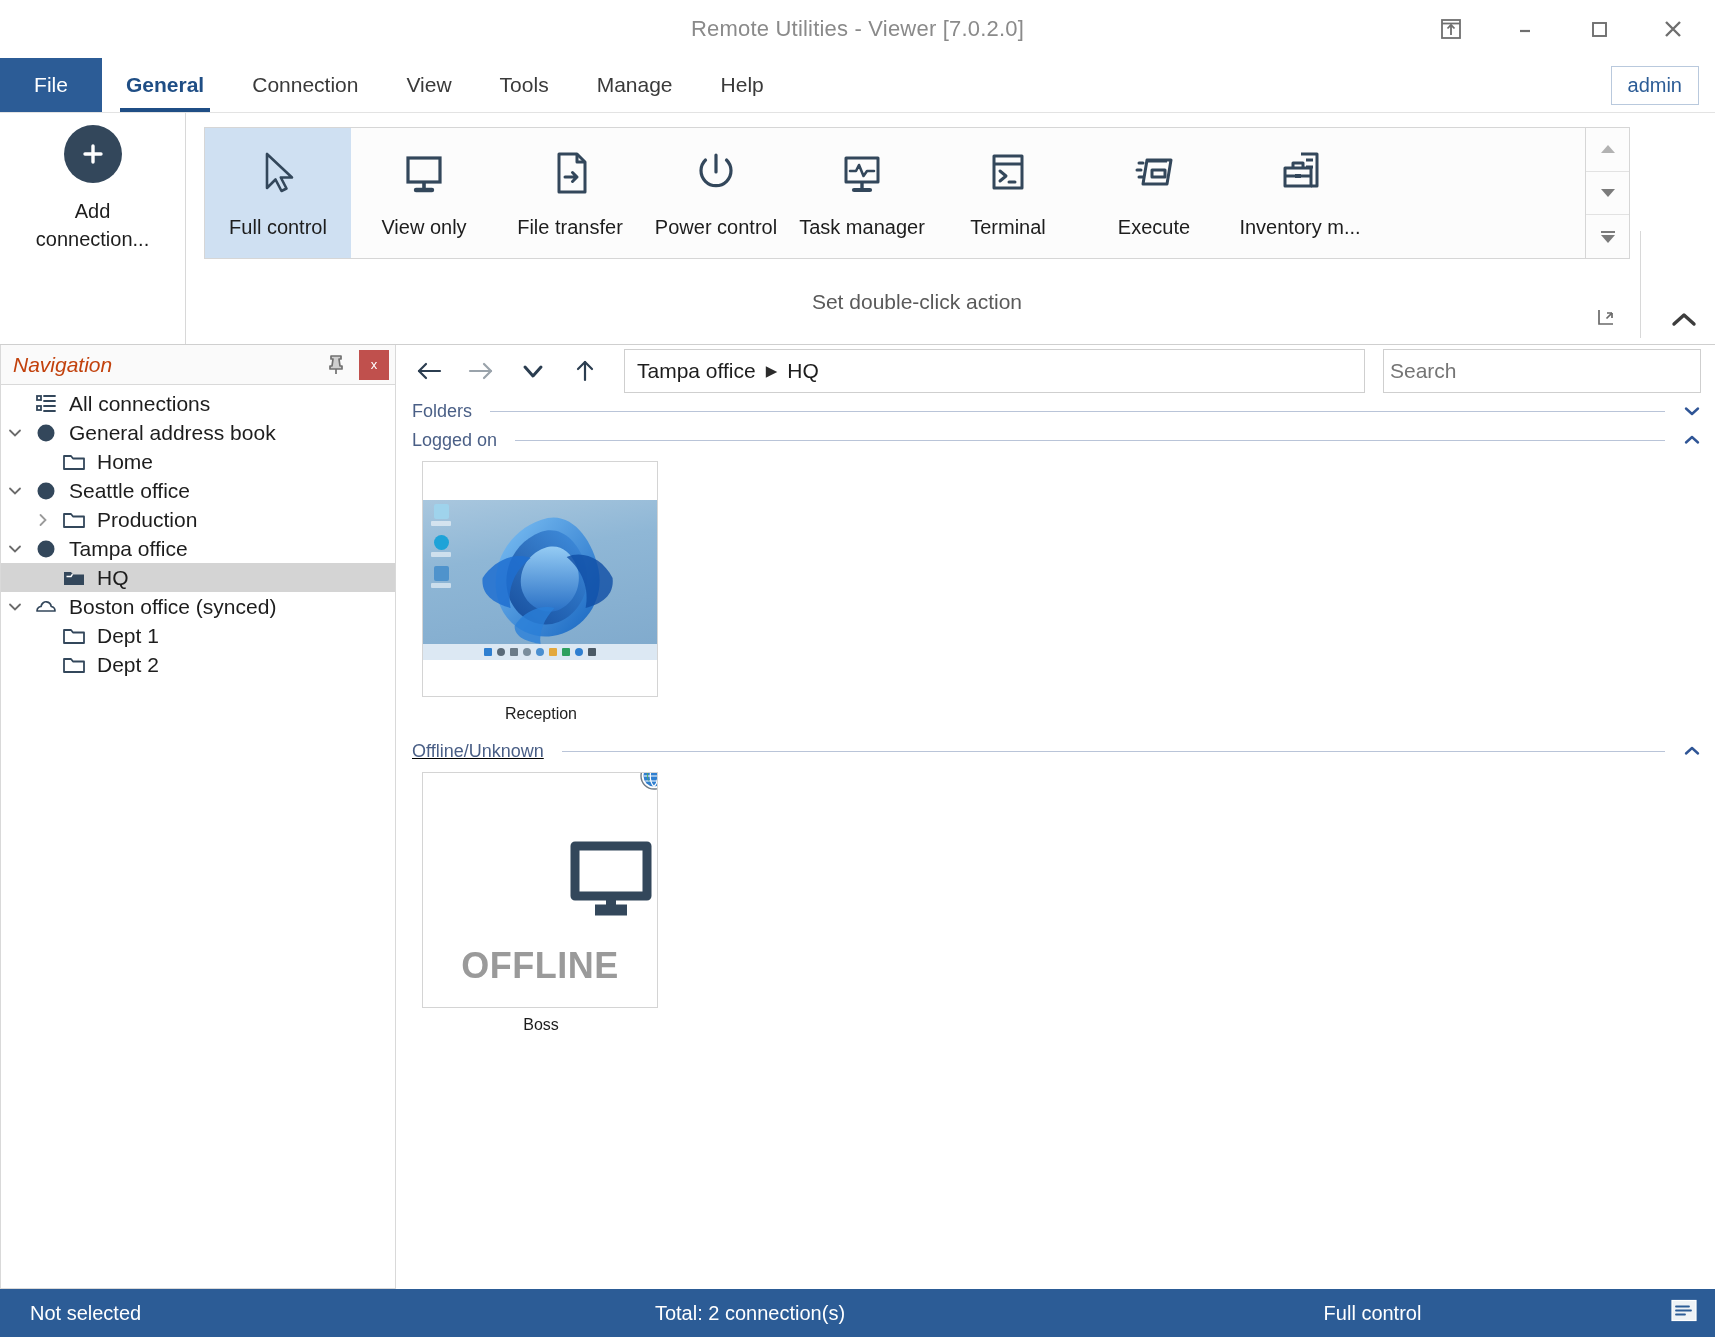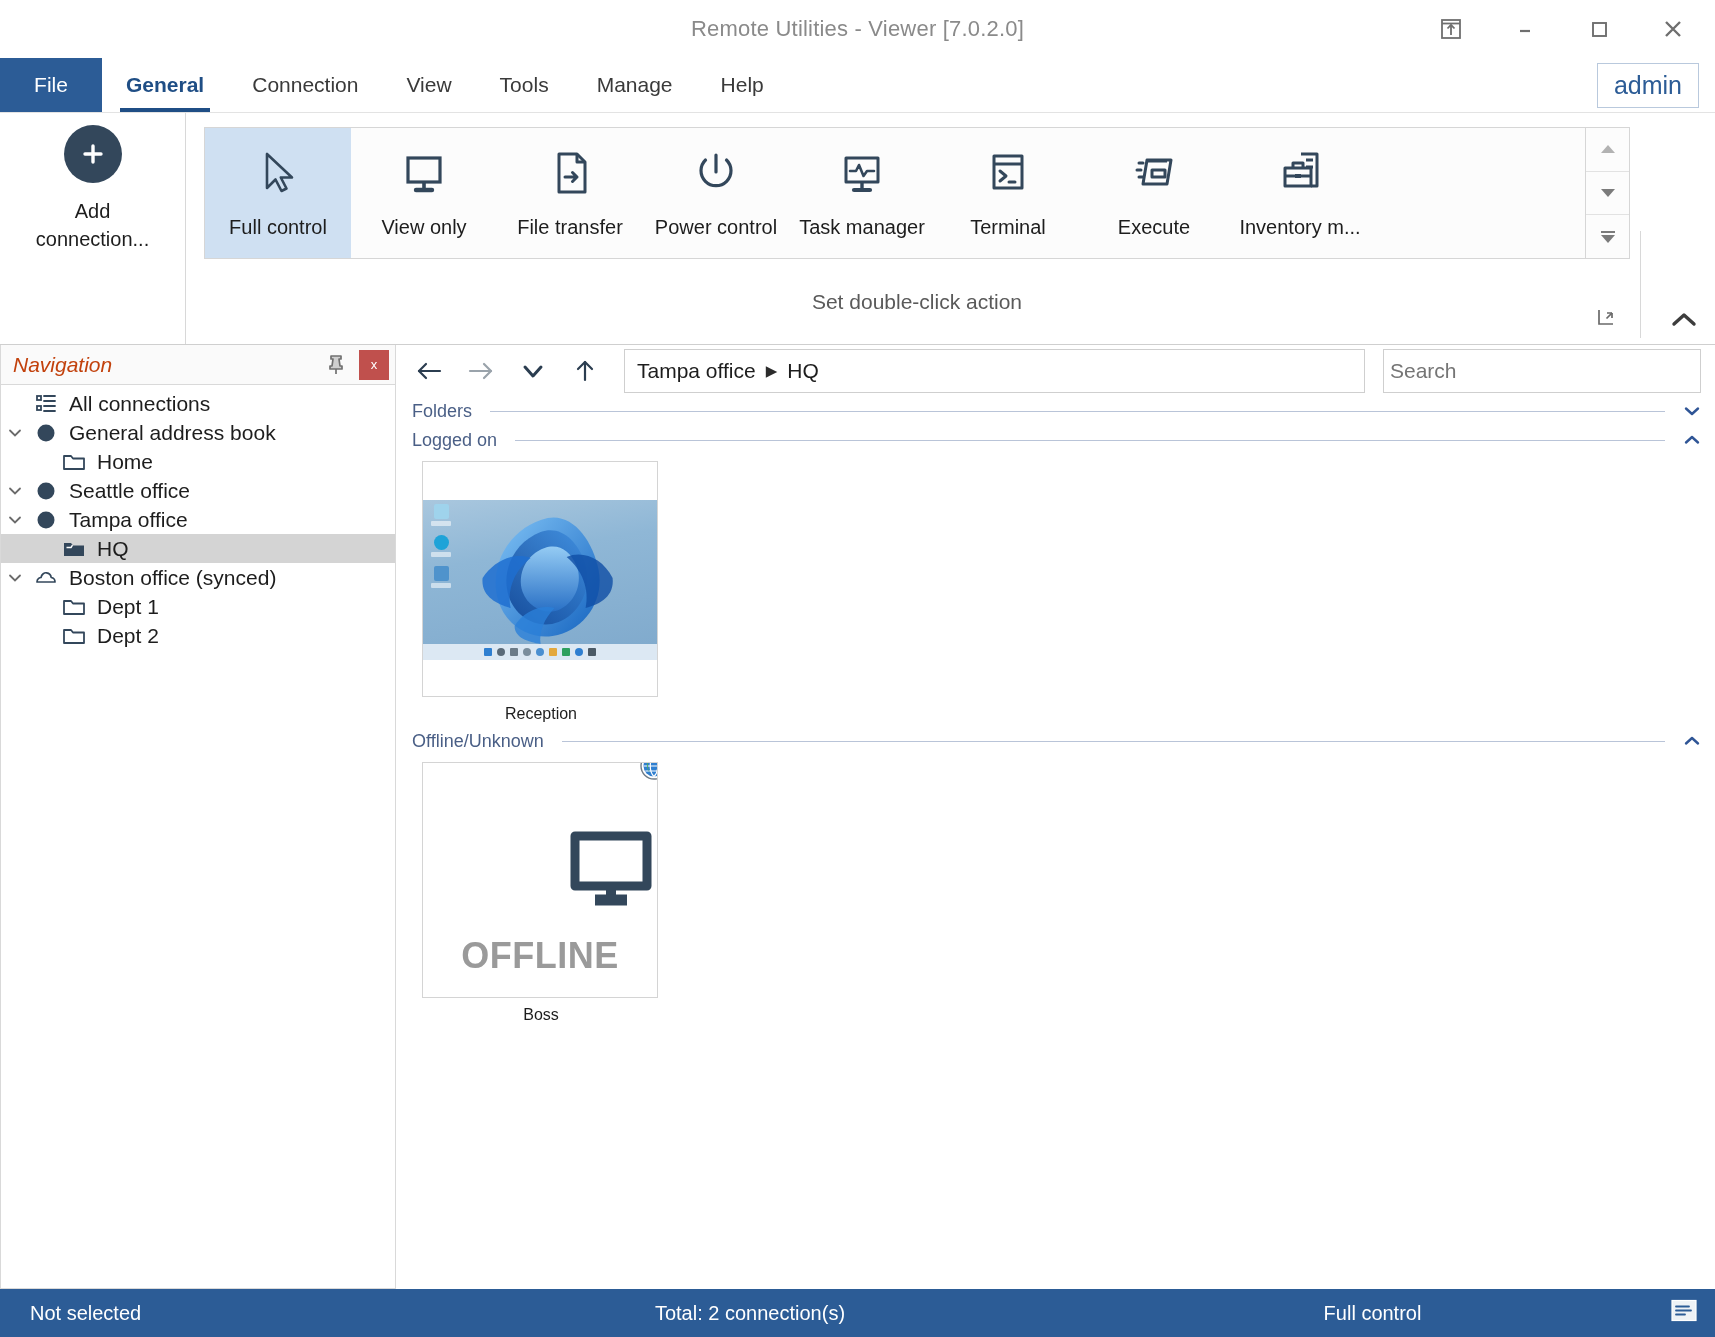--- a/index.html
+++ b/index.html
@@ -60,21 +60,21 @@
     position: relative;
   }
   .tab.active { color: #1f4e85; font-weight: bold; }
   .tab.active::after {
     content: ""; position: absolute; left: 18px; right: 18px; bottom: 0;
     height: 4px; background: #1f4e85;
   }
   .user-chip {
     margin-left: auto; margin-right: 16px; align-self: center;
     border: 1px solid #b9c9dd; color: #2c5c96;
-    font-size: 25px; padding: 7px 16px; background: #fff;
+    font-size: 20px; padding: 7px 16px; background: #fff;
   }
 
   
   .ribbon {
     flex: 0 0 232px; height: 232px;
     display: flex; background: #ffffff;
     border-bottom: 1px solid #cfcfcf;
     position: relative;
   }
   .ribbon-left {
@@ -543,20 +543,33 @@
           </div>
           <div class="t-icon">
             <svg width="22" height="22" viewBox="0 0 22 22">
                 <circle cx="11" cy="11" r="8.5" fill="#33475b"></circle>
               </svg>
           </div>
           <div class="t-label">Seattle office</div>
         </div>
 
 
+        <div class="tree-row" style="padding-left:56px;">
+          <div class="tw" style="margin-left:-28px;">
+            <svg width="18" height="18" viewBox="0 0 18 18" fill="none" stroke="#9a9a9a" stroke-width="1.8" stroke-linecap="round">
+                <path d="M6.5 4 L11.5 9 L6.5 14"></path>
+              </svg>
+          </div>
+          <div class="t-icon">
+            <svg width="24" height="24" viewBox="0 0 24 24" fill="none" stroke="#33475b" stroke-width="1.8" stroke-linejoin="round">
+              <path d="M2 6 H9 L11 8.5 H22 V19 H2 Z"></path>
+            </svg>
+          </div>
+          <div class="t-label">Production</div>
+        </div>
 
         <div class="tree-row">
           <div class="tw">
             <svg width="18" height="18" viewBox="0 0 18 18" fill="none" stroke="#6b6b6b" stroke-width="1.8" stroke-linecap="round">
                 <path d="M4 6.5 L9 11.5 L14 6.5"></path>
               </svg>
           </div>
           <div class="t-icon">
             <svg width="22" height="22" viewBox="0 0 22 22">
                 <circle cx="11" cy="11" r="8.5" fill="#33475b"></circle>
@@ -718,21 +731,21 @@
                   <div class="tb-ic" style="background:#2fa05e;"></div>
                   <div class="tb-ic" style="background:#2f7fd0;border-radius:50%;"></div>
                   <div class="tb-ic" style="background:#4b5a66;"></div>
                 </div>
               </div>
             </div>
             <div class="tile-caption">Reception</div>
           </div>
         </div>
 
-        <div class="group" style="margin-top:4px;">
+        <div class="group" style="margin-top:14px;text-decoration:underline;">
           <span class="group-label">Offline/Unknown</span>
           <span class="group-line"></span>
           <span class="group-chev">
             <svg width="18" height="12" viewBox="0 0 18 12" fill="none" stroke="#2f5596" stroke-width="2.4" stroke-linecap="round" stroke-linejoin="round">
                 <path d="M3 8.5 L9 3 L15 8.5"></path>
               </svg>
           </span>
         </div>
 
         <div class="tiles">

